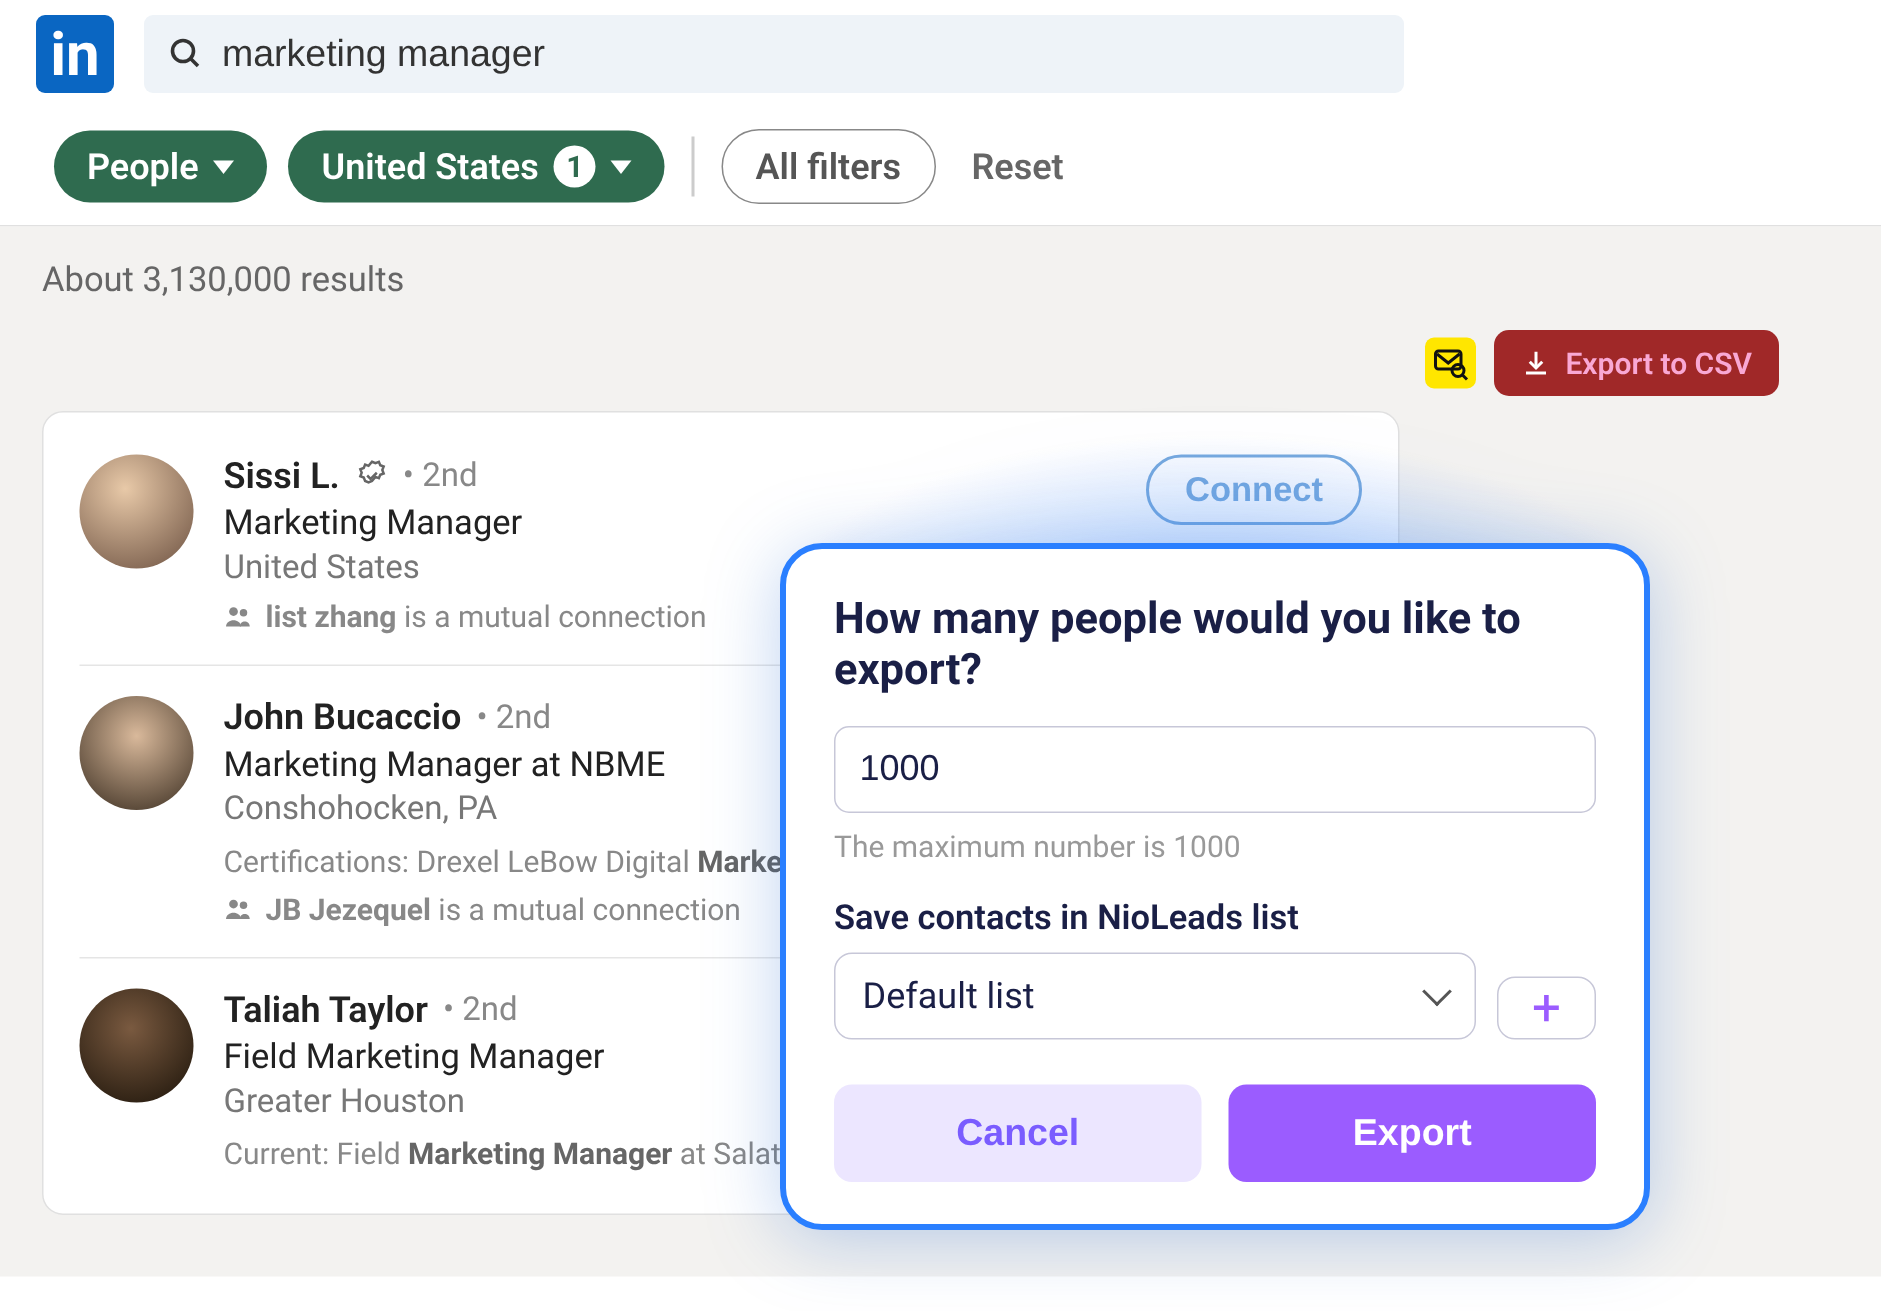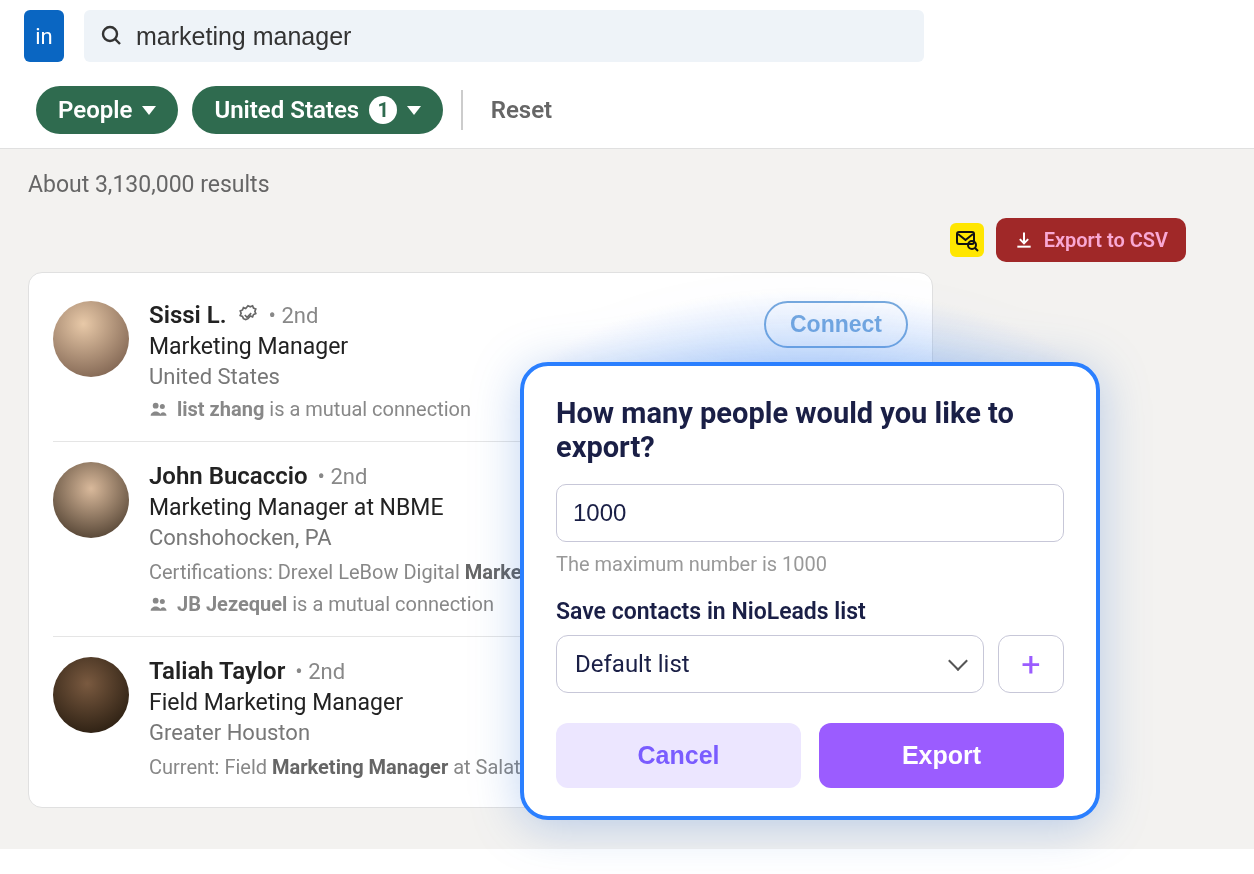--- a/index.html
+++ b/index.html
@@ -1,19 +1,19 @@
 <!DOCTYPE html>
 <html><head>
 <meta charset="utf-8">
 <style>
   * { box-sizing: border-box; margin: 0; padding: 0; }
   body { font-family: -apple-system, BlinkMacSystemFont, "Segoe UI", Roboto, Helvetica, Arial, sans-serif; background: #fff; width: 1254px; height: 874px; position: relative; overflow: hidden; }
   
   .topbar { display: flex; align-items: center; padding: 10px 24px 10px 24px; background: #fff; }
-  .logo { width: 40px; height: 52px; background: #0a66c2; border-radius: 6px; display: flex; align-items: center; justify-content: center; color: #fff; font-weight: 400; font-size: 22px; margin-right: 20px; }
+  .logo { width: 52px; height: 52px; background: #0a66c2; border-radius: 6px; display: flex; align-items: center; justify-content: center; color: #fff; font-weight: 700; font-size: 40px; margin-right: 20px; }
   .searchbox { flex: 1; max-width: 840px; background: #eef3f8; border-radius: 6px; display: flex; align-items: center; padding: 10px 16px; height: 52px; }
   .searchbox .icon { width: 24px; height: 24px; margin-right: 12px; color: #333; }
   .searchbox input { border: none; background: transparent; font-size: 25px; color: #333; flex: 1; outline: none; }
   
   .filterbar { display: flex; align-items: center; padding: 14px 36px; background: #fff; border-bottom: 1px solid #e0e0e0; gap: 14px; }
   .pill { display: inline-flex; align-items: center; gap: 10px; padding: 10px 22px; border-radius: 30px; font-size: 24px; font-weight: 600; cursor: pointer; white-space: nowrap; }
   .pill-green { background: #2f6b4f; color: #fff; }
   .pill-outline { background: #fff; color: #555; border: 1.5px solid #888; }
   .badge { display: inline-flex; align-items: center; justify-content: center; background: #fff; color: #2f6b4f; border-radius: 50%; width: 28px; height: 28px; font-size: 20px; font-weight: 700; }
   .pill .caret { width: 0; height: 0; border-left: 7px solid transparent; border-right: 7px solid transparent; border-top: 9px solid currentColor; }
@@ -47,21 +47,21 @@
   .people-icon { width: 20px; height: 20px; }
   .connect { border: 2px solid #0a66c2; color: #0a66c2; background: #fff; border-radius: 30px; padding: 8px 24px; font-size: 23px; font-weight: 600; align-self: flex-start; cursor: pointer; margin-left: auto; opacity: 0.55; }
   
   .dialog-wrapper { position: absolute; top: 362px; left: 520px; filter: drop-shadow(0 6px 24px rgba(0,80,200,0.25)); }
   .dialog-glow { position: absolute; top: -74px; left: -6px; right: -6px; height: 120px; background: radial-gradient(ellipse at center bottom, rgba(80,150,255,0.45), rgba(80,150,255,0) 70%); z-index: -1; }
   .dialog { width: 580px; background: #fff; border: 4px solid #2a7fff; border-radius: 28px; padding: 30px 32px 28px; }
   .dlg-title { font-size: 29px; font-weight: 700; color: #1a1f46; margin-bottom: 20px; }
   .num-input { width: 100%; border: 1.5px solid #c7c7d8; border-radius: 10px; padding: 14px 16px; font-size: 24px; color: #1a1f46; outline: none; }
   .hint { font-size: 20px; color: #999; margin-top: 10px; }
   .save-label { font-size: 23px; font-weight: 600; color: #1a1f46; margin-top: 22px; margin-bottom: 10px; }
-  .list-row { display: flex; gap: 14px; }
+  .list-row { display: flex; gap: 14px; align-items: flex-end; }
   .select { flex: 1; border: 1.5px solid #c7c7d8; border-radius: 12px; padding: 14px 18px; font-size: 24px; color: #1a1f46; display: flex; justify-content: space-between; align-items: center; cursor: pointer; }
   .select .chev { width: 14px; height: 14px; border-right: 2px solid #555; border-bottom: 2px solid #555; transform: rotate(45deg); margin-top: -6px; }
   .plus-btn { width: 66px; border: 1.5px solid #c7c7d8; border-radius: 12px; display: flex; align-items: center; justify-content: center; color: #9b5cff; font-size: 34px; cursor: pointer; }
   .dlg-actions { display: flex; gap: 18px; margin-top: 30px; }
   .btn { flex: 1; border-radius: 12px; padding: 18px 0; font-size: 25px; font-weight: 600; text-align: center; cursor: pointer; border: none; }
   .btn-cancel { background: #ece6ff; color: #7a5cff; }
   .btn-export { background: #9b5cff; color: #fff; }
   svg { display: block; }
 </style>
 </head>
@@ -84,20 +84,23 @@
   <div class="pill pill-green">
     <span>People</span>
     <span class="caret"></span>
   </div>
   <div class="pill pill-green">
     <span>United States</span>
     <span class="badge">1</span>
     <span class="caret"></span>
   </div>
   <div class="vsep"></div>
+  <div class="pill pill-outline">
+    <span>All filters</span>
+  </div>
   <span class="reset">Reset</span>
 </div>
 
 <div class="content">
   <div class="results-count">About 3,130,000 results</div>
 
   <div class="export-row">
     <div class="find-email-btn">
       <svg viewBox="0 0 24 24" width="24" height="24" fill="none" stroke="#111" stroke-width="2">
         <rect x="2" y="4" width="17" height="12" rx="2"></rect>

